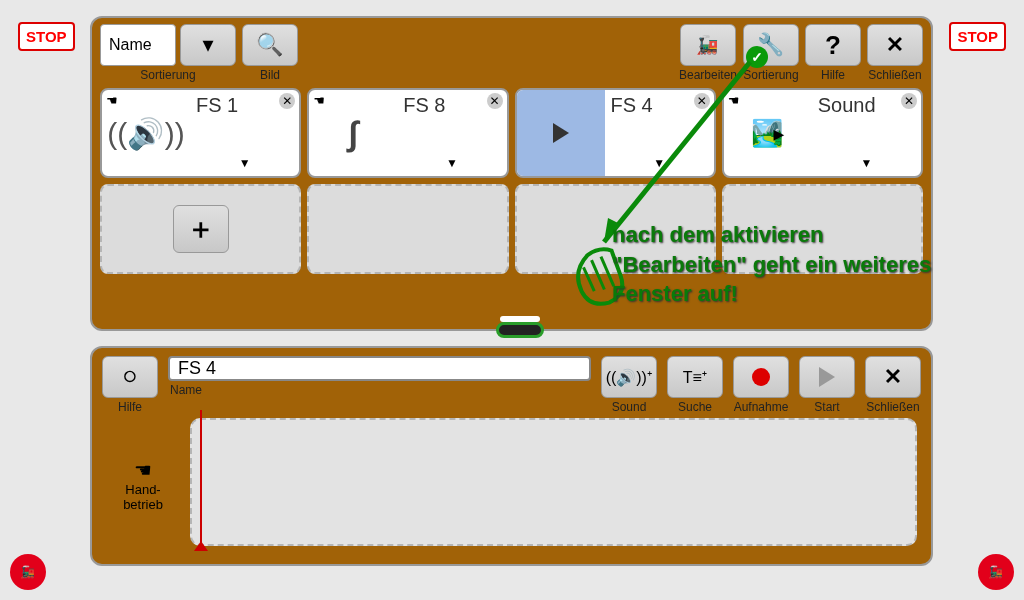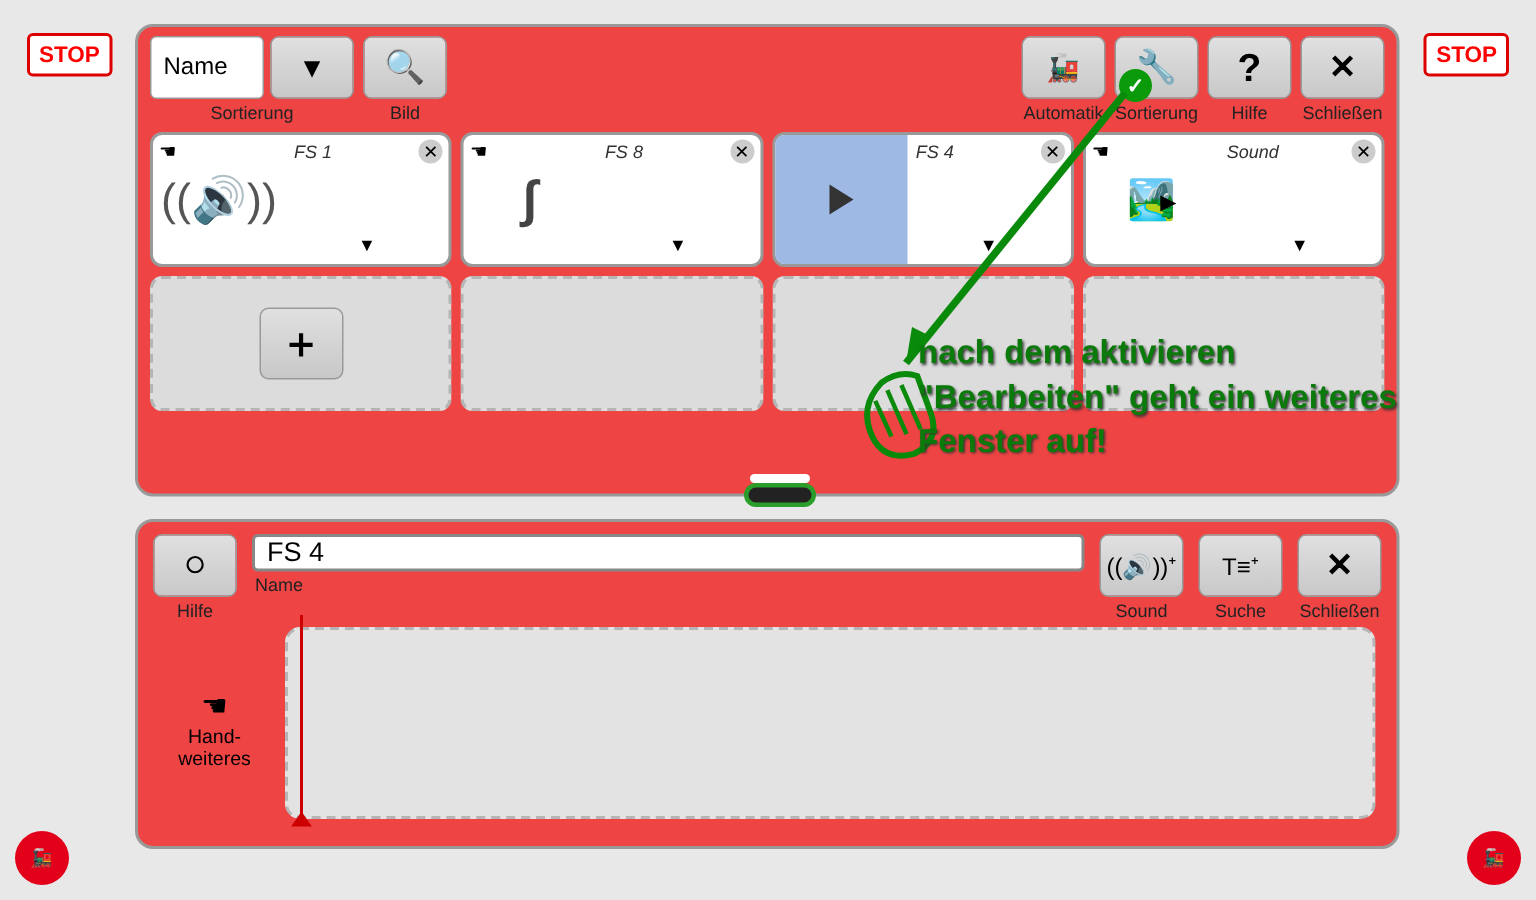--- a/index.html
+++ b/index.html
@@ -28,21 +28,21 @@
     width: 36px; height: 36px;
     background: #e2001a;
     border-radius: 50%;
     display: flex; align-items: center; justify-content: center;
     color: #fff;
   }
   .red-circle-left { bottom: 10px; left: 10px; }
   .red-circle-right { bottom: 10px; right: 10px; }
   .panel {
     position: absolute;
-    background: #ef4444;
+    background: #a16207;
     border: 2px solid #999;
     border-radius: 12px;
   }
   .top-panel { top: 16px; left: 90px; width: 843px; height: 315px; }
   .bottom-panel { top: 346px; left: 90px; width: 843px; height: 220px; }
 
   
   .toolbar { display: flex; align-items: flex-start; padding: 6px 8px; gap: 6px; }
   .tb-group { display: flex; flex-direction: column; align-items: center; }
   .tb-btn {
@@ -82,21 +82,21 @@
     width: 88px;
     display: flex; align-items: center; justify-content: center;
     position: relative;
   }
   .event-left.sel { background: #9db9e4; border-radius: 6px 0 0 6px; }
   .event-right {
     flex: 1;
     padding: 4px 6px;
     position: relative;
   }
-  .event-name { font-size: 12px; color: #333; font-style: italic; }
+  .event-name { font-size: 20px; color: #333; }
   .hand-mark {
     position: absolute; top: 3px; left: 4px;
     font-size: 13px;
   }
   .close-x {
     position: absolute; top: 3px; right: 4px;
     width: 16px; height: 16px;
     background: #ccc; border-radius: 50%;
     display: flex; align-items: center; justify-content: center;
     font-size: 12px; cursor: pointer;
@@ -243,21 +243,21 @@
       <div class="tb-btn">
           <span>🔍</span>
         </div>
       <div class="tb-label">Bild</div>
     </div>
     <div class="spacer"></div>
     <div class="tb-group">
       <div class="tb-btn">
           <span style="font-size:18px;">🚂</span>
         </div>
-      <div class="tb-label">Automatik</div>
+      <div class="tb-label">Bearbeiten</div>
     </div>
     <div class="tb-group">
       <div class="tb-btn">
           <span>🔧</span>
         </div>
       <div class="tb-label">Sortierung</div>
     </div>
     <div class="tb-group">
       <div class="tb-btn">
           <span style="font-size:26px;font-weight:bold;">?</span>
@@ -363,30 +363,42 @@
       <div class="tb-label">Sound</div>
     </div>
     <div class="b-group">
       <div class="tb-btn">
           <span style="font-size:16px;">T≡⁺</span>
         </div>
       <div class="tb-label">Suche</div>
     </div>
     <div class="b-group">
       <div class="tb-btn">
+          <div class="rec-dot"></div>
+        </div>
+      <div class="tb-label">Aufnahme</div>
+    </div>
+    <div class="b-group">
+      <div class="tb-btn">
+          <div class="play-glyph play-right" style="border-left-color:#999;"></div>
+        </div>
+      <div class="tb-label">Start</div>
+    </div>
+    <div class="b-group">
+      <div class="tb-btn">
           <span style="font-size:22px;font-weight:bold;">✕</span>
         </div>
       <div class="tb-label">Schließen</div>
     </div>
   </div>
 
   <div class="hand-block">
     <div class="hi">☚</div>
     <div style="font-size:13px;white-space:pre-line;">Hand-
-weiteres</div>
+betrieb</div>
   </div>
 
   <div class="track-area"></div>
   <div class="vline"></div>
   <div class="vtri"></div>
 </div>
 
 <div class="check-badge">✓</div>
 <svg class="annot-arrow">
   <line x1="200" y1="6" x2="54" y2="186" stroke="#0a8a0a" stroke-width="5"></line>

